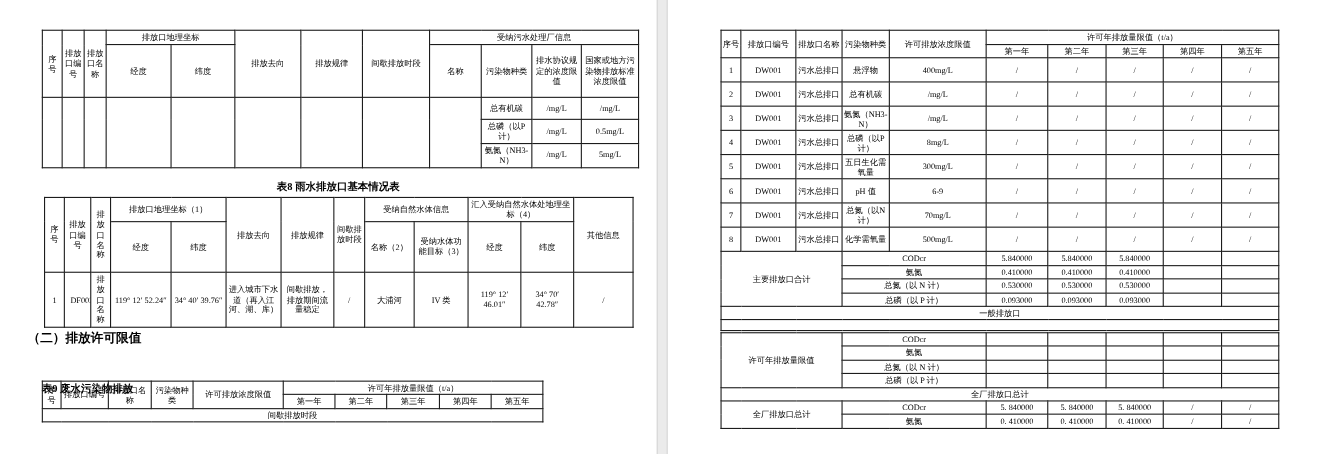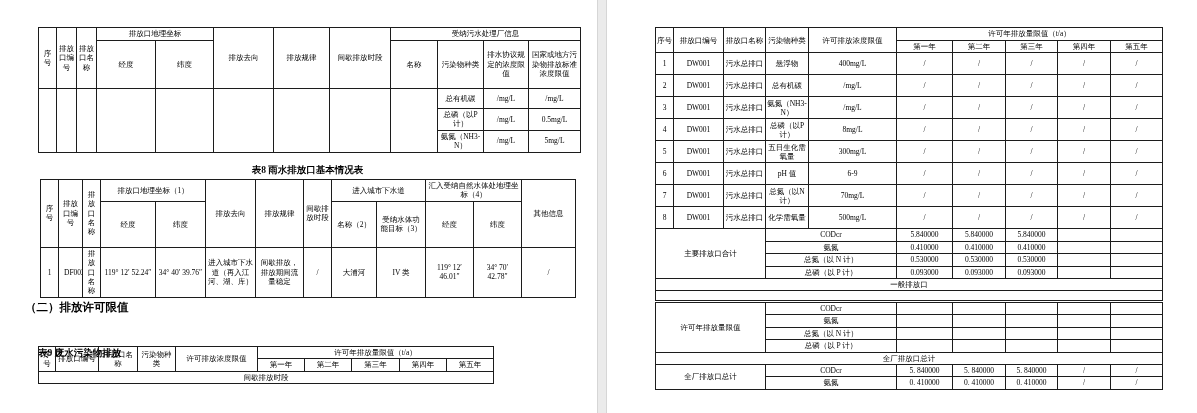--- a/index.html
+++ b/index.html
@@ -105,21 +105,21 @@
         </colgroup>
       <tbody>
           <tr style="height:14px">
         <td class="v" rowspan="2">序号</td>
         <td rowspan="2" style="padding:0 3px">排放口编号</td>
         <td class="v" rowspan="2">排放口名称</td>
         <td colspan="2">排放口地理坐标（1）</td>
         <td rowspan="2">排放去向</td>
         <td rowspan="2">排放规律</td>
         <td rowspan="2">间歇排放时段</td>
-        <td colspan="2">进入城市下水道</td>
+        <td colspan="2">受纳自然水体信息</td>
         <td colspan="2">汇入受纳自然水体处地理坐标（4）</td>
         <td rowspan="2">其他信息</td>
       </tr>
       <tr style="height:46px">
         <td>经度</td>
         <td>纬度</td>
         <td>名称（2）</td>
         <td>受纳水体功能目标（3）</td>
         <td>经度</td>
         <td>纬度</td>

